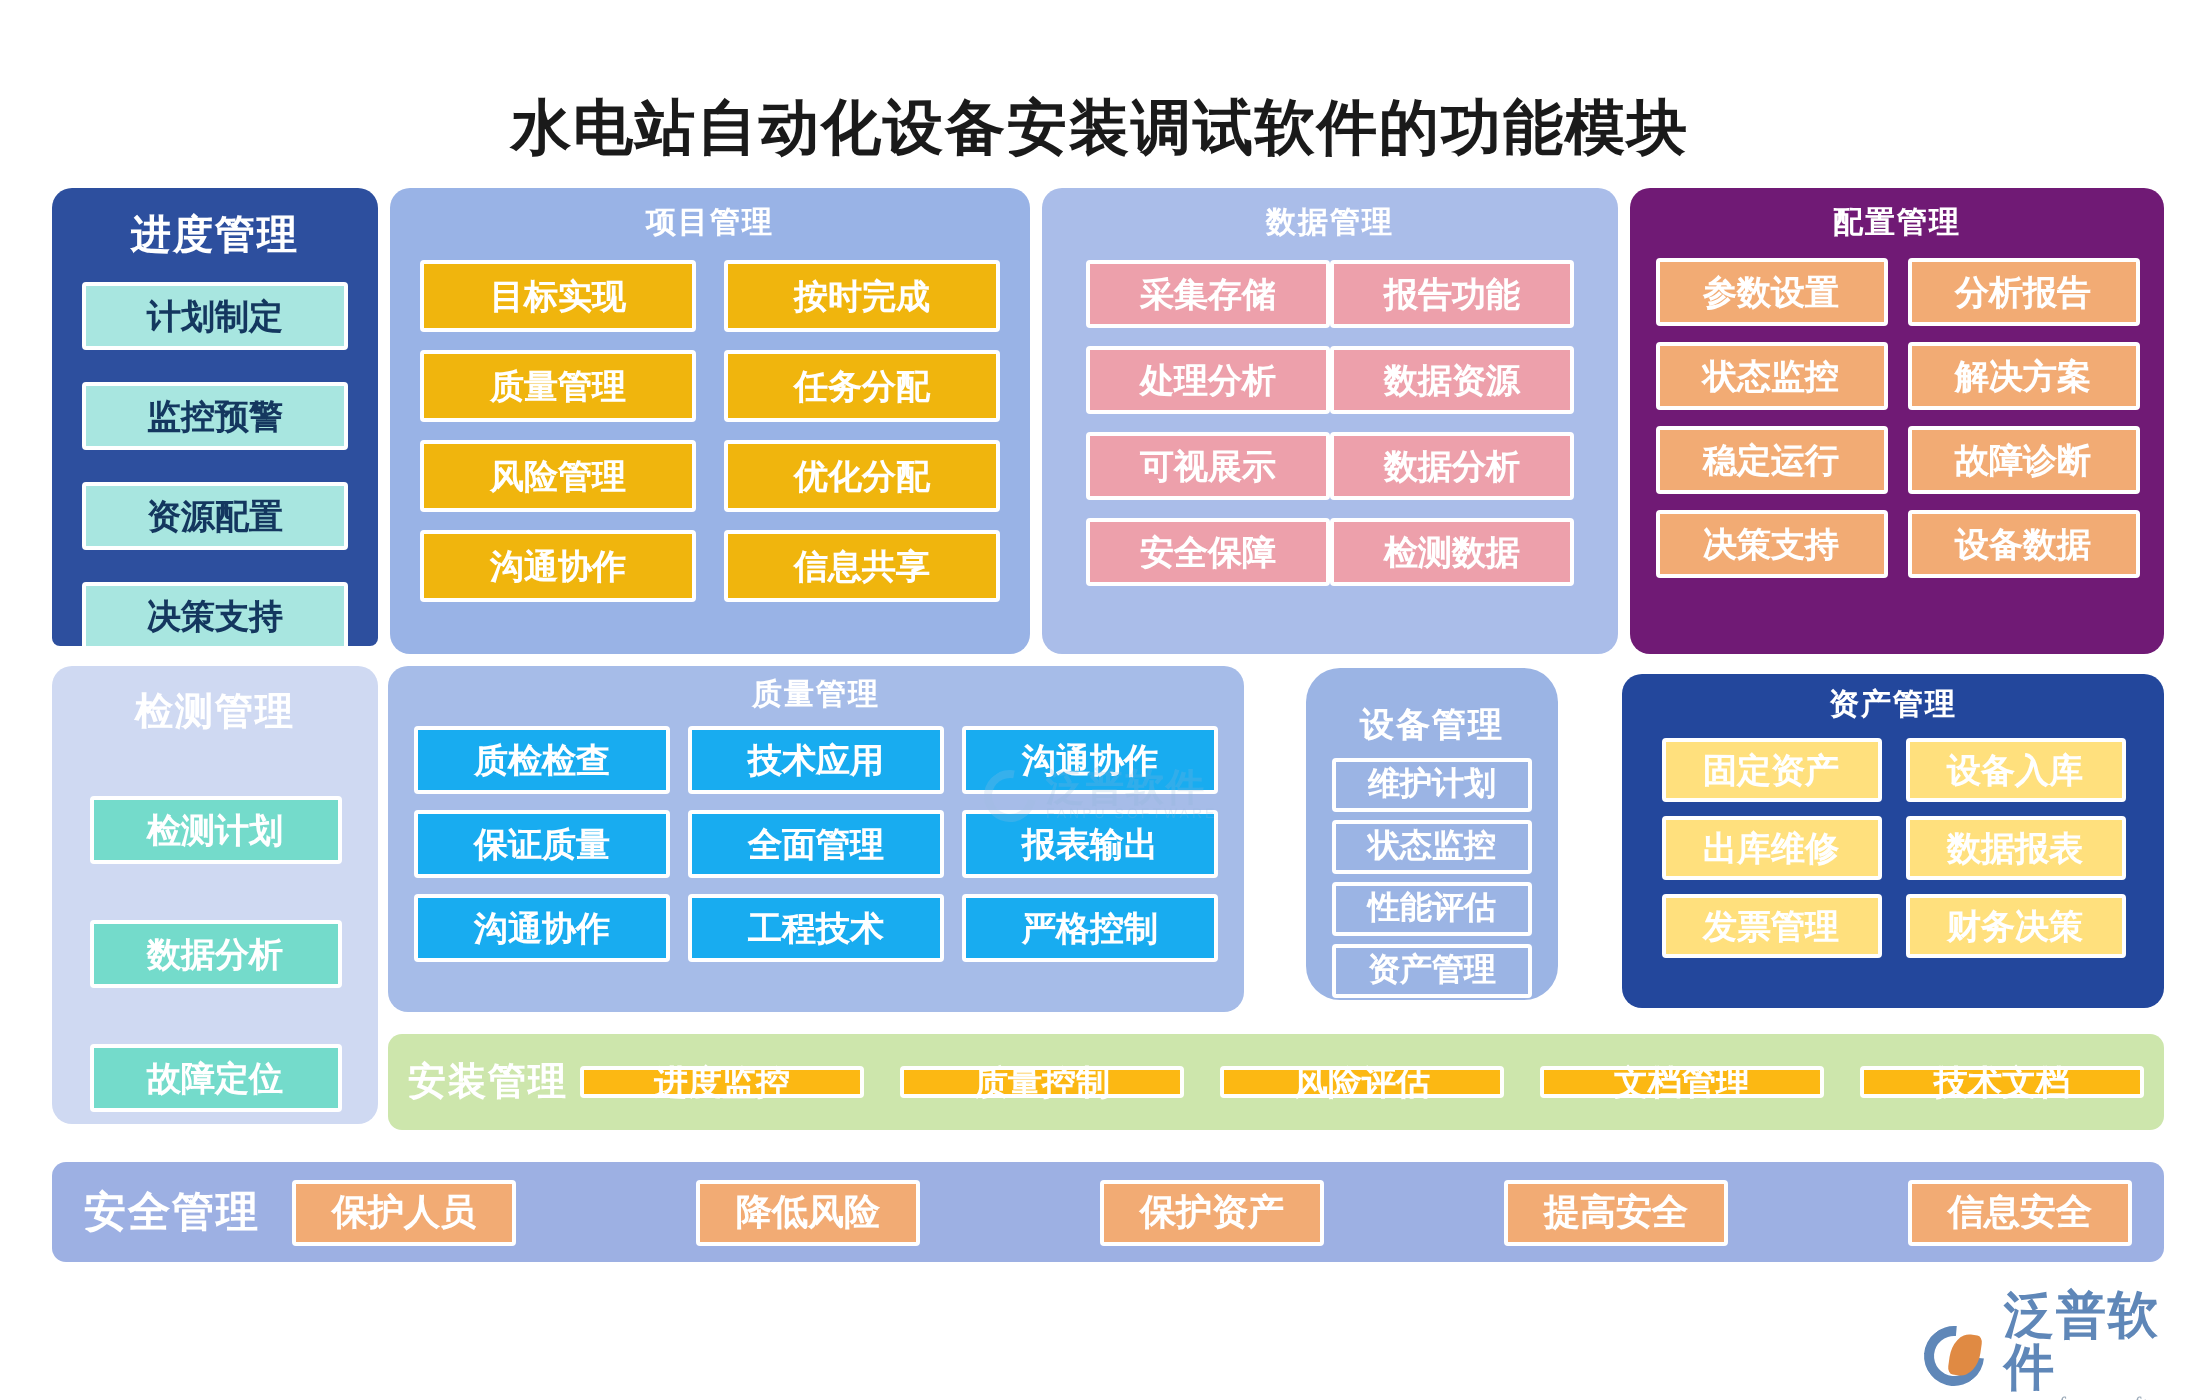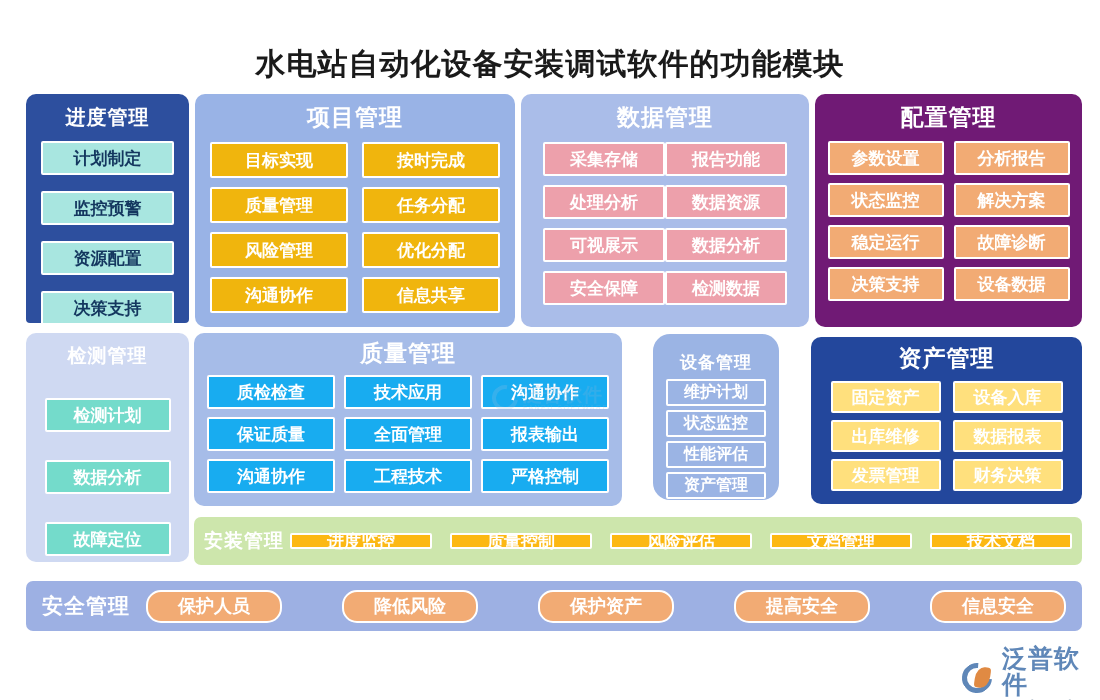--- a/index.html
+++ b/index.html
@@ -16,21 +16,21 @@
     position: absolute; left: 0; top: 44px; width: 1100px;
     text-align: center;
     font-size: 30px; font-weight: bold; color: #1a1a1a;
     letter-spacing: 1px;
   }
 
   
   .panel { position: absolute; border-radius: 10px; }
   .panel-title {
     text-align: center; color: #ffffff; font-weight: bold;
-    font-size: 23px; letter-spacing: 1px;
+    font-size: 15px; letter-spacing: 1px;
   }
   .chips { display: flex; flex-wrap: wrap; justify-content: center; }
   .chip {
     display: flex; align-items: center; justify-content: center;
     color: #ffffff; font-weight: bold; font-size: 17px;
     border: 2px solid #ffffff; border-radius: 2px;
     text-align: center; white-space: nowrap;
   }
 
   
@@ -136,21 +136,21 @@
     display: flex; align-items: center; padding: 0 16px;
   }
   #bar-safety .bar-label {
     color: #ffffff; font-weight: bold; font-size: 21px;
     margin-right: 16px; white-space: nowrap; letter-spacing: 1px;
   }
   #bar-safety .bar-chips {
     display: flex; flex: 1; justify-content: space-between;
   }
   #bar-safety .chip {
-    width: 136px; height: 33px; background: #f2ab74; font-size: 18px; border-radius: 15px;
+    width: 112px; height: 33px; background: #f2ab74; font-size: 18px;
   }
 
   
   .watermark {
     position: absolute; pointer-events: none;
     display: flex; align-items: center; opacity: .22;
   }
   .wm-mark {
     width: 26px; height: 26px; border-radius: 50%;
     border: 4px solid #9fbfe0; border-right-color: transparent;

